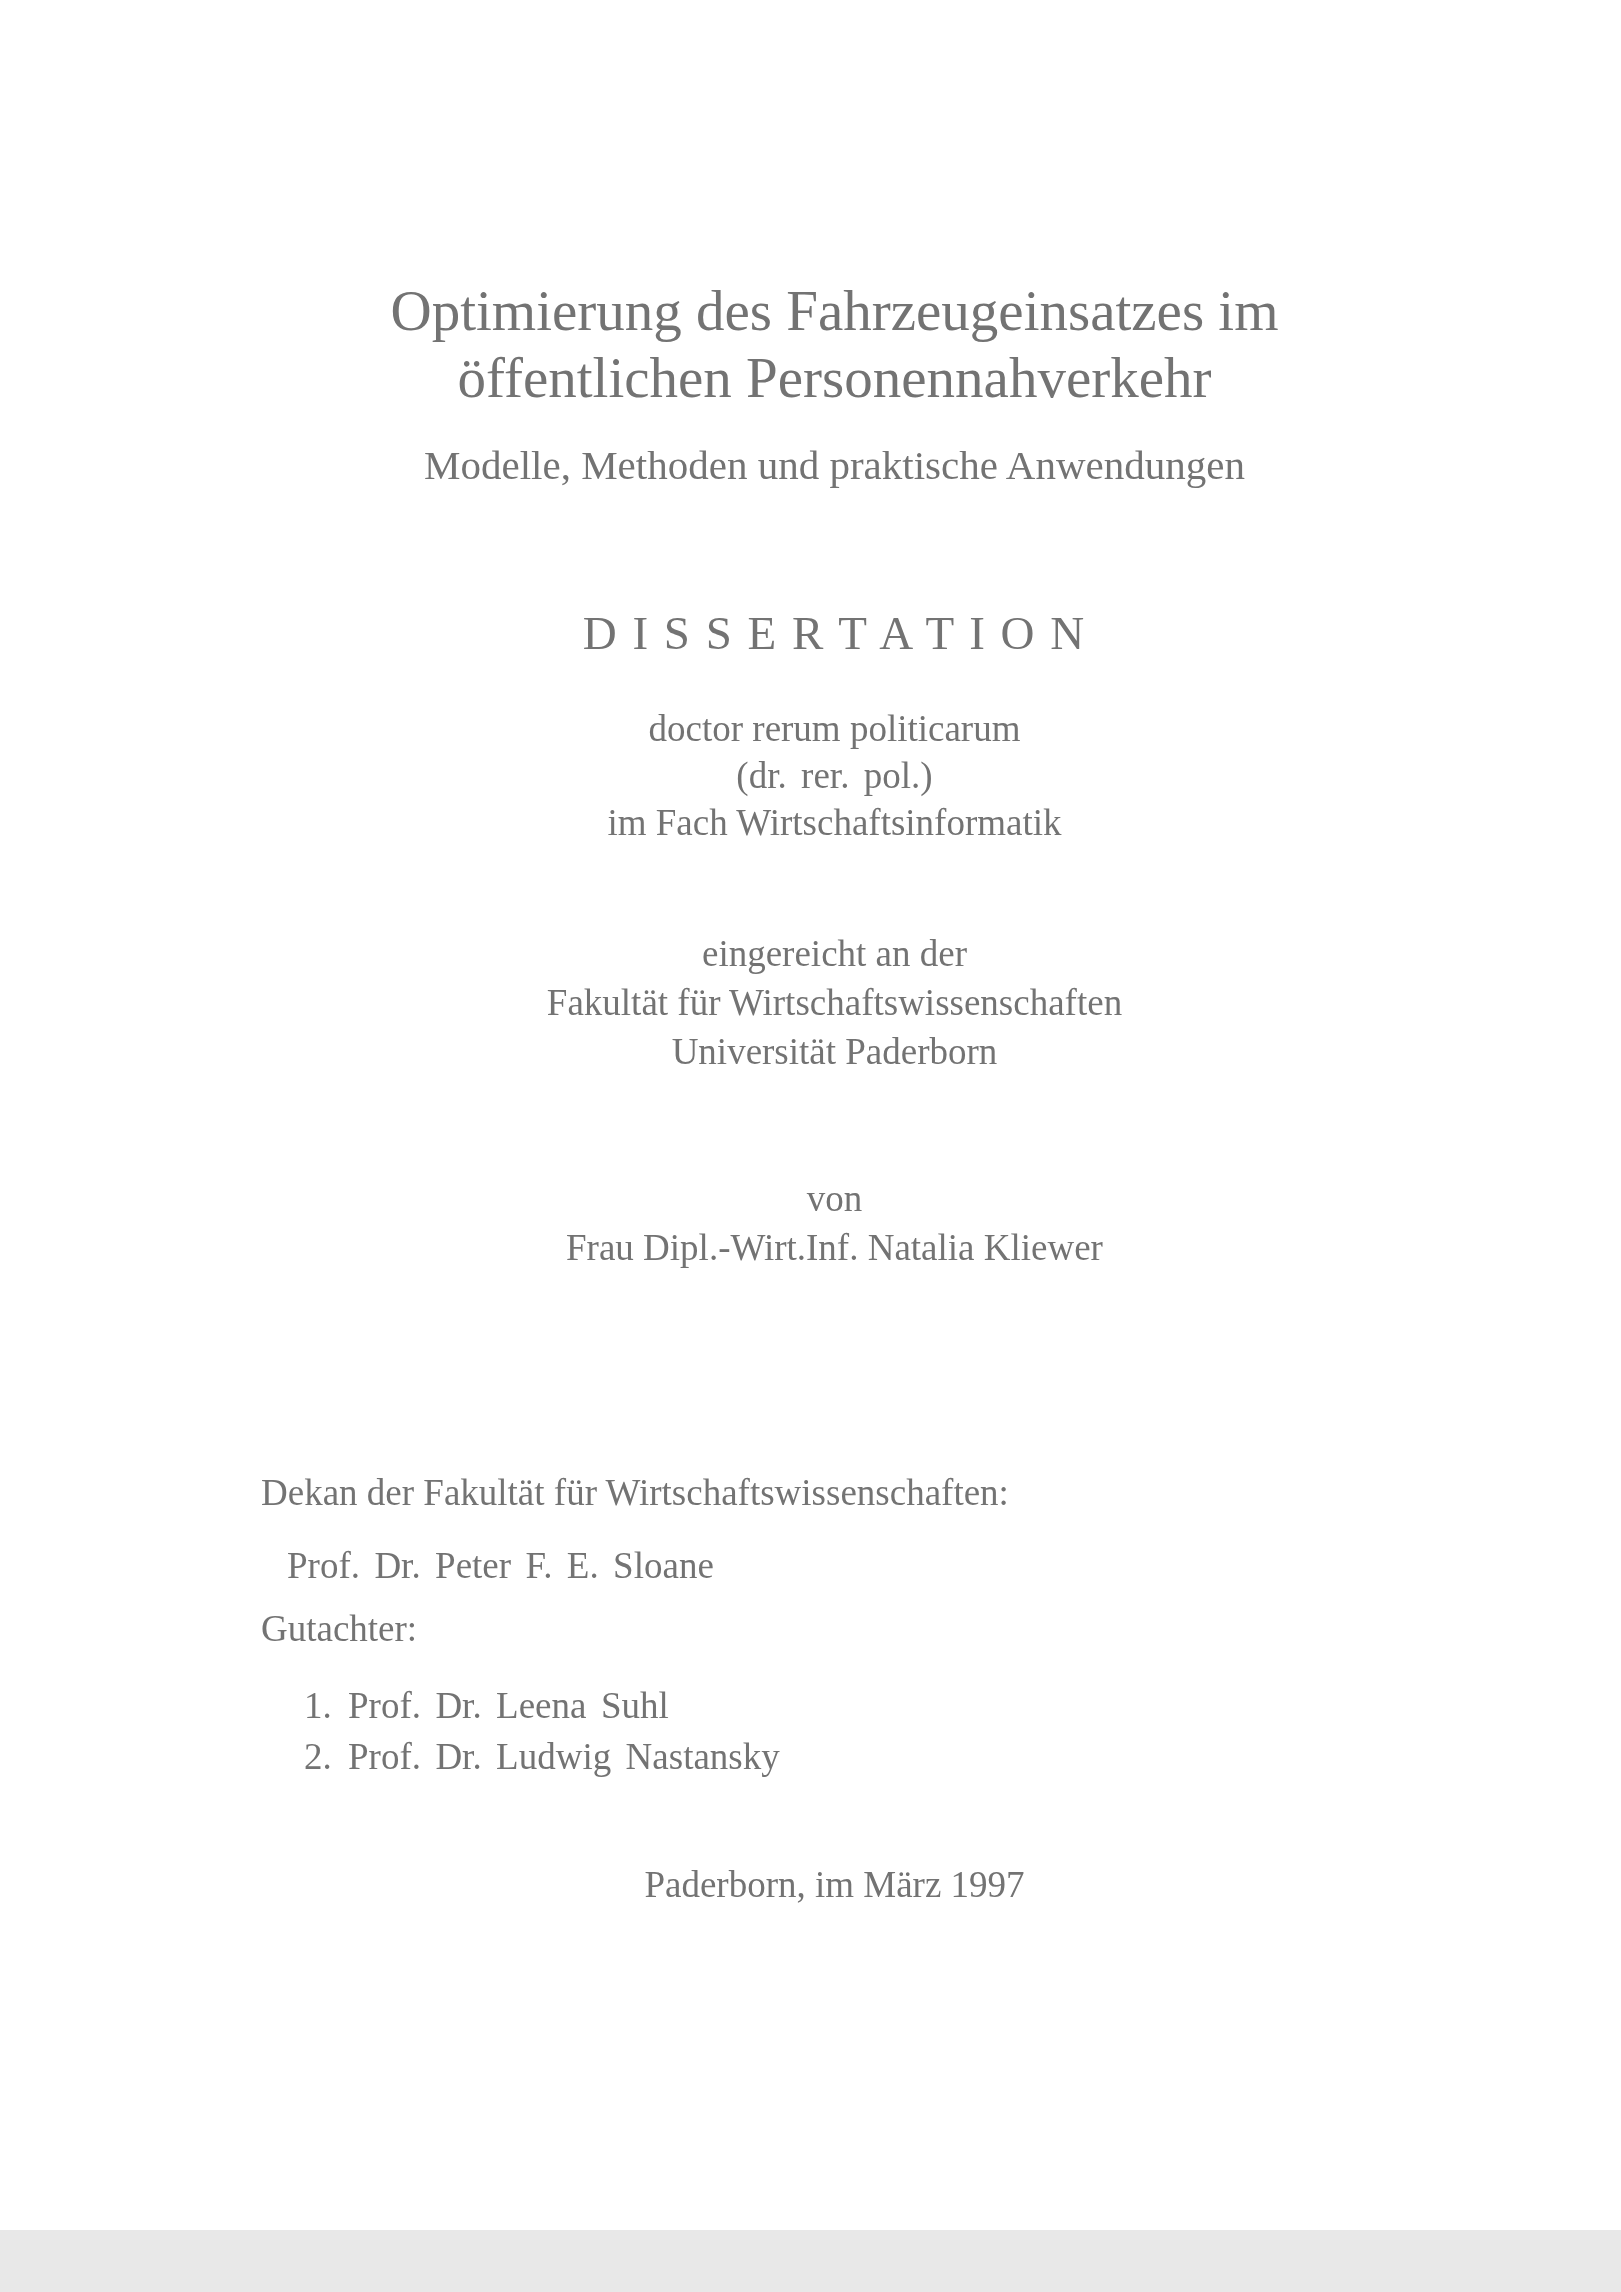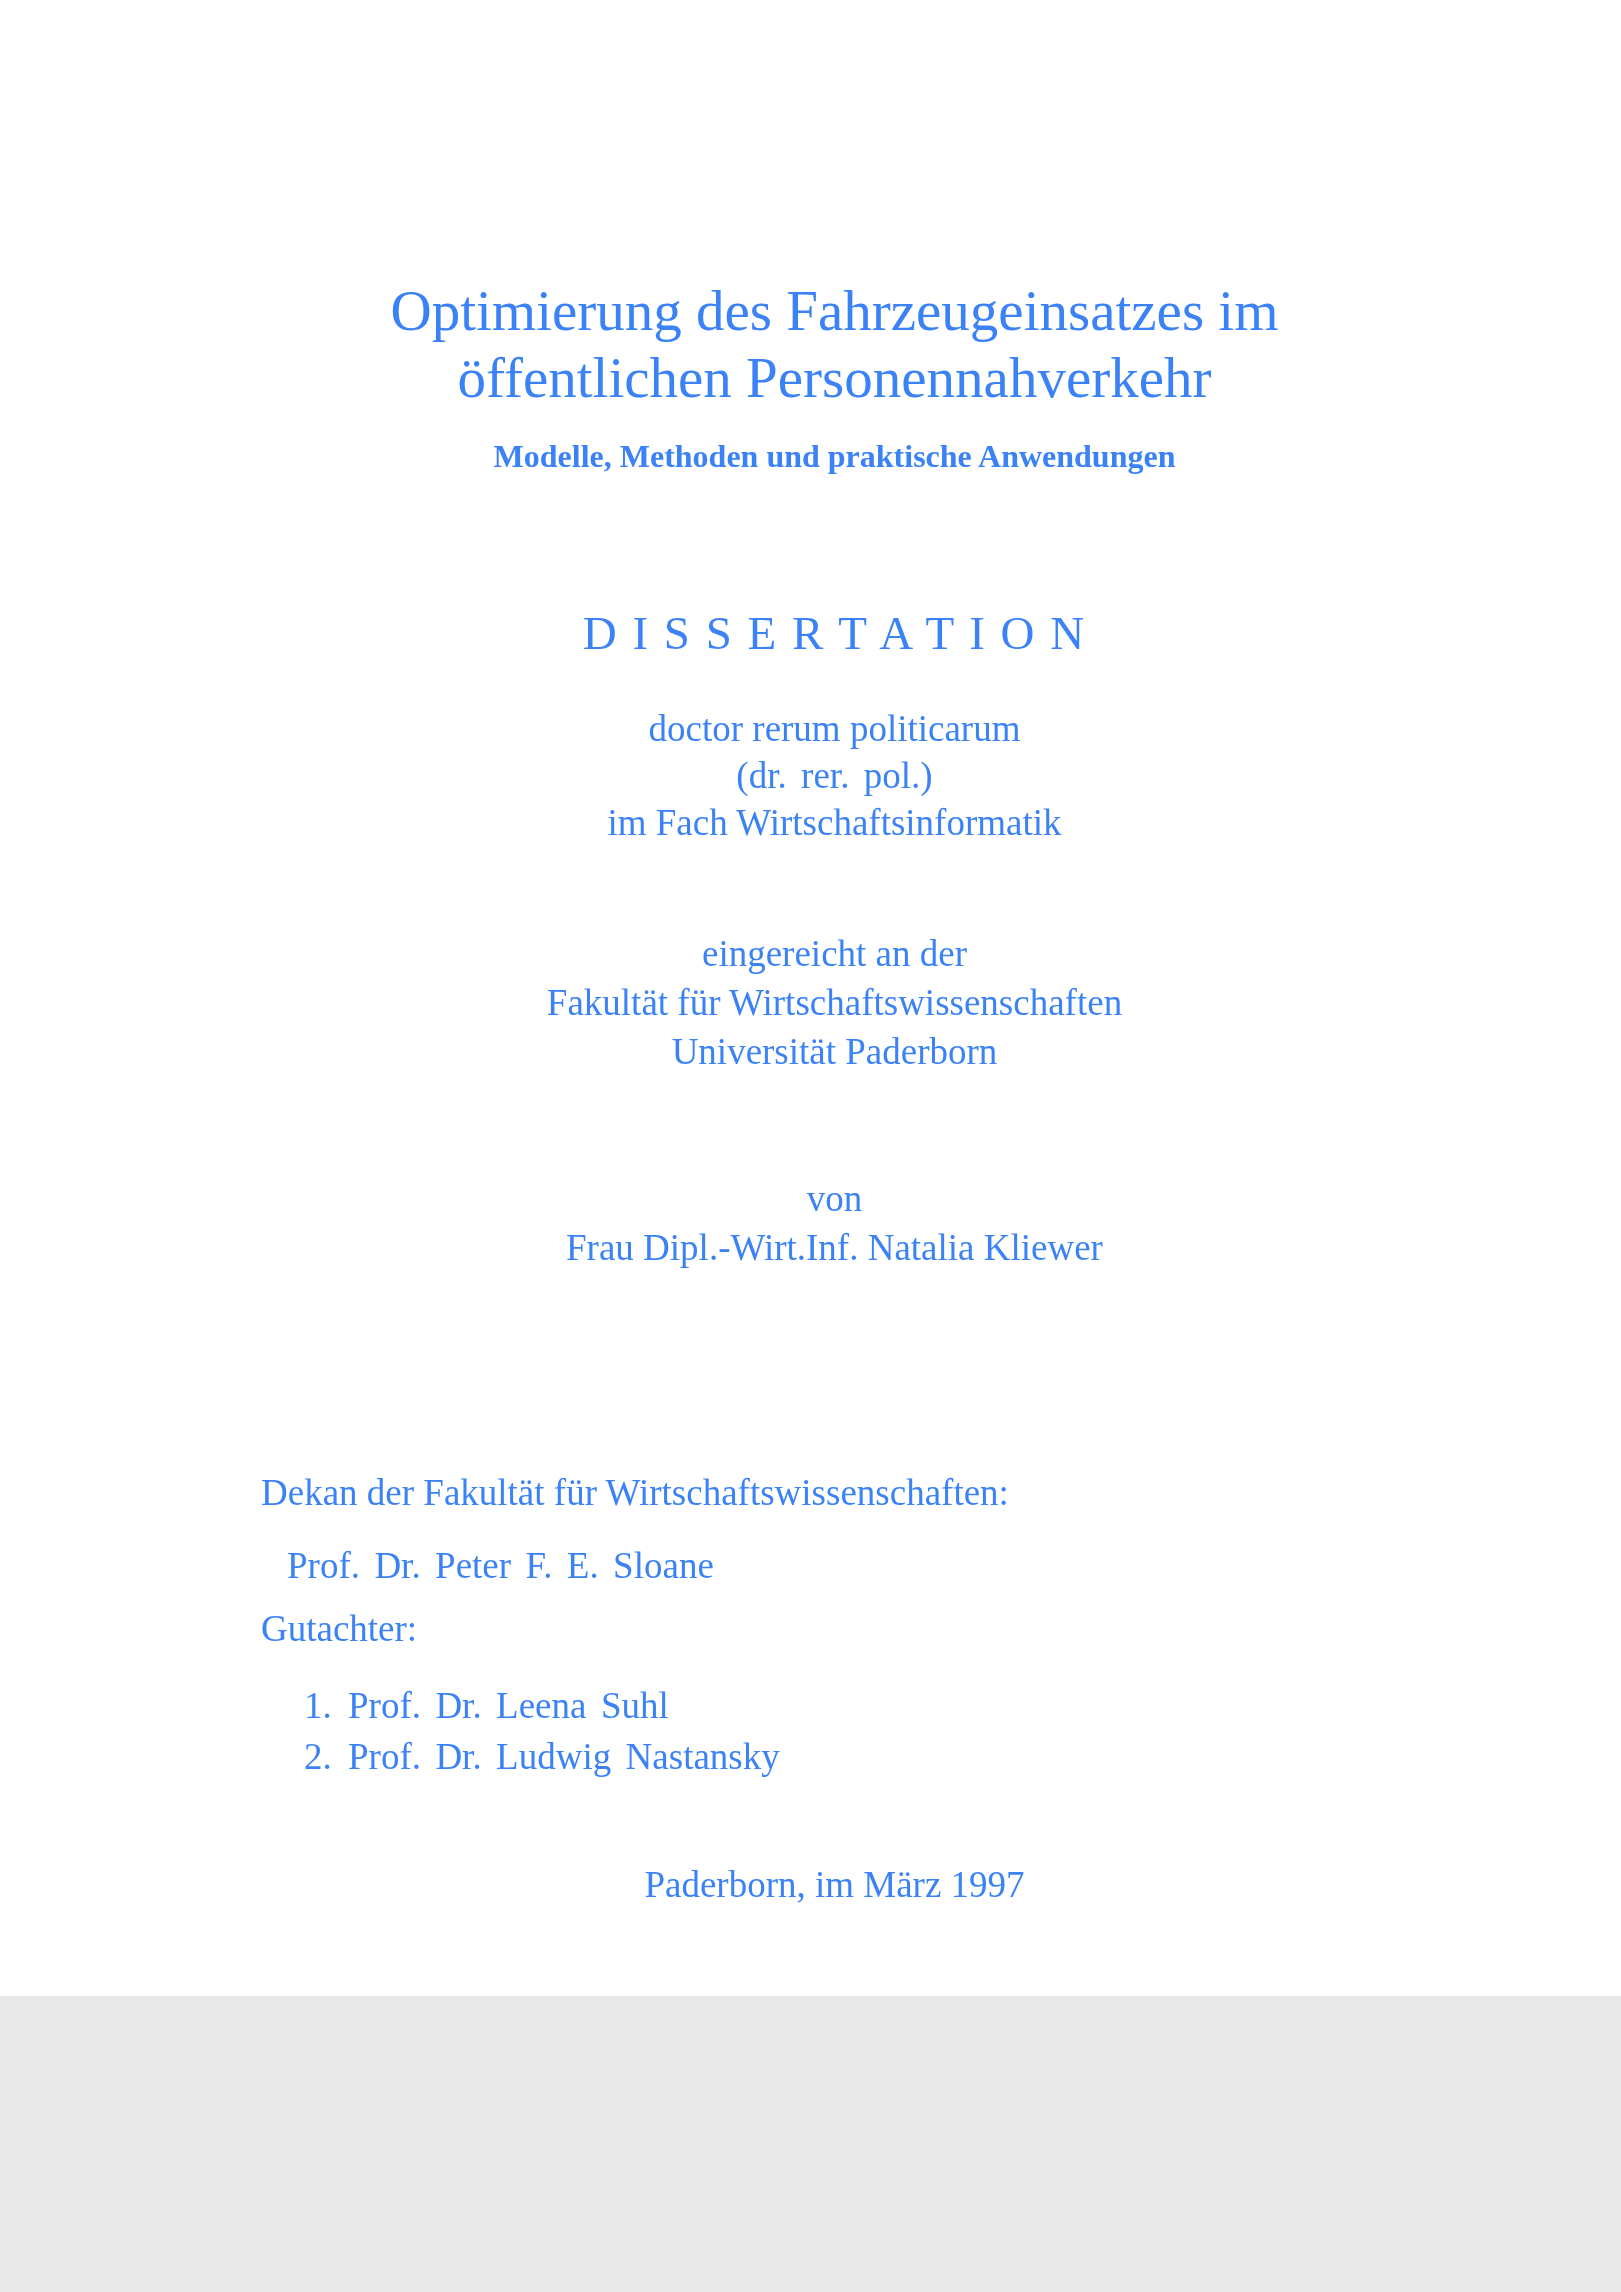--- a/index.html
+++ b/index.html
@@ -3,45 +3,44 @@
 <meta charset="utf-8">
 <style>
   html, body {
     margin: 0;
     padding: 0;
     background: #e8e8e8;
   }
   .page {
     position: relative;
     width: 1621px;
-    height: 1996px;
+    height: 2230px;
     margin: 0 auto;
     background: #ffffff;
-    color: #3b82f6;
+    color: #737373;
     font-family: "Liberation Serif", "DejaVu Serif", serif;
     overflow: hidden;
   }
   .abs { position: absolute; }
   .col {
     left: 261px;
     width: 1147px;
     text-align: center;
   }
   .title {
     top: 277px;
     font-size: 57px;
     line-height: 67px;
     font-weight: normal;
     margin: 0;
   }
   .subtitle {
-    top: 432px;
-    font-size: 32px;
+    top: 441px;
+    font-size: 41px;
     line-height: 49px;
-    font-weight: bold;
   }
   .dissertation {
     top: 606px;
     font-size: 47px;
     line-height: 55px;
     letter-spacing: 2px;
   }
   .degree {
     top: 705px;
     font-size: 37px;

